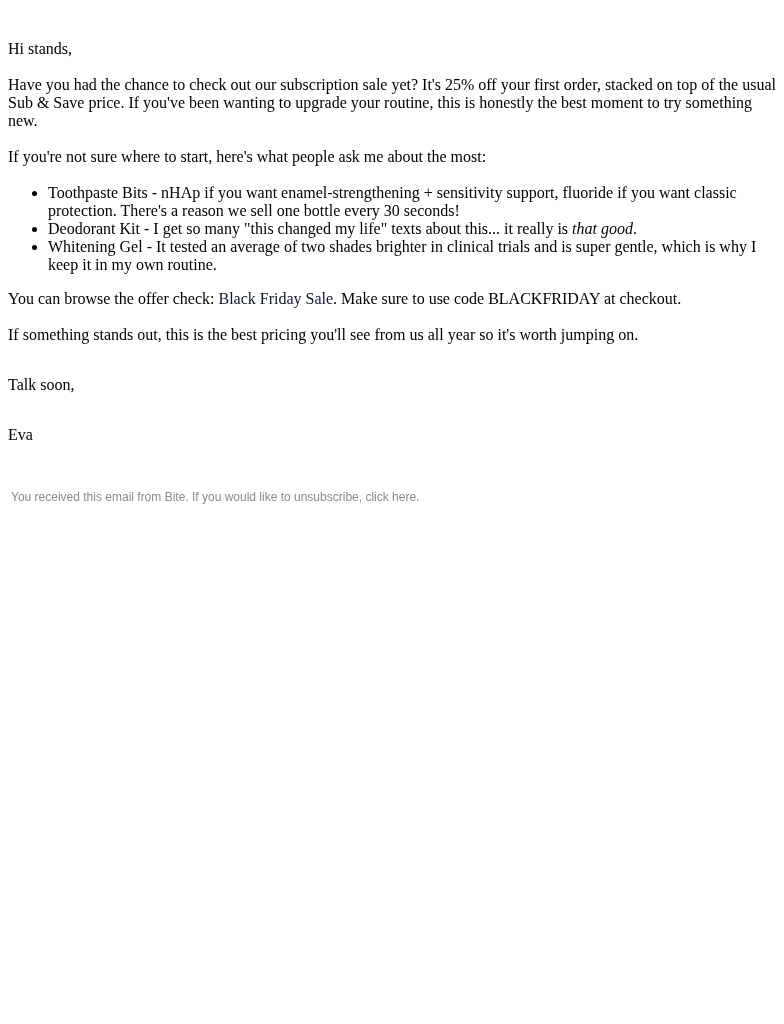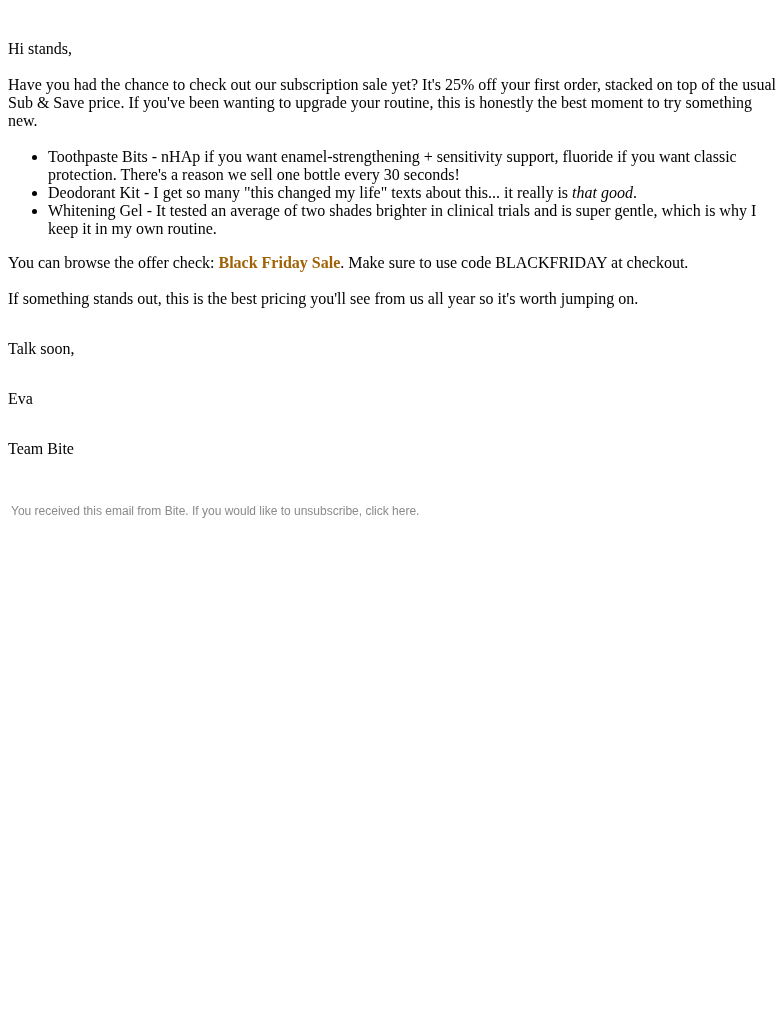--- a/index.html
+++ b/index.html
@@ -27,23 +27,23 @@
     ul {
       margin: 0 0 16px 0;
       padding-left: 40px;
     }
     li {
       margin: 0;
     }
     b { font-weight: normal; }
     i { }
     a.plain-link {
-      color: #a16207;
+      color: #0f172a;
       text-decoration: none;
-      font-weight: bold;
+      font-weight: normal;
     }
     .signature {
       margin: 0 0 18px 0;
     }
     .signature div { line-height: 18px; margin-top: 32px; }
     .footer {
       margin-top: 46px;
       padding-left: 3px;
       font-family: "Liberation Sans", "DejaVu Sans", sans-serif;
       font-size: 12px;
@@ -58,33 +58,33 @@
 </head>
 <body>
 
 <div class="email">
 
   <p>Hi stands,</p>
 
 
   <p><span>Have you had the chance to check out our subscription sale yet? It's </span><b>25% off</b><span> your first order, </span><b>stacked on top of</b><span> the usual Sub &amp; Save price. If you've been wanting to upgrade your routine, this is honestly the best moment to try something new.</span></p>
 
+  <p>If you're not sure where to start, here's what people ask me about the most:</p>
 
   <ul>
     <li><b>Toothpaste Bits - nHAp</b><span> if you want enamel-strengthening + sensitivity support, </span><b>fluoride</b><span> if you want classic protection. There's a reason we sell one bottle every 30 seconds!</span></li>
     <li><b>Deodorant Kit</b><span> - I get so many "this changed my life" texts about this... it really is </span><i>that good</i><span>.</span></li>
     <li><b>Whitening Gel</b><span> - It tested an average of two shades brighter in clinical trials and is super gentle, which is why I keep it in my own routine.</span></li>
   </ul>
 
   <p><span>You can browse the offer check: </span><a class="plain-link">Black Friday Sale</a><span>. Make sure to use code </span><b>BLACKFRIDAY</b><span> at checkout.</span></p>
 
   <p>If something stands out, this is the best pricing you'll see from us all year so it's worth jumping on.</p>
 
   <div class="signature">
     <div>Talk soon,</div>
     <div>Eva</div>
-    <div>Team Bite</div>
   </div>
 
 
   <div class="footer"><span>You received this email from Bite. If you would like to unsubscribe, </span><a>click here</a><span>.</span></div>
 
 </div>
 
 </body></html>

